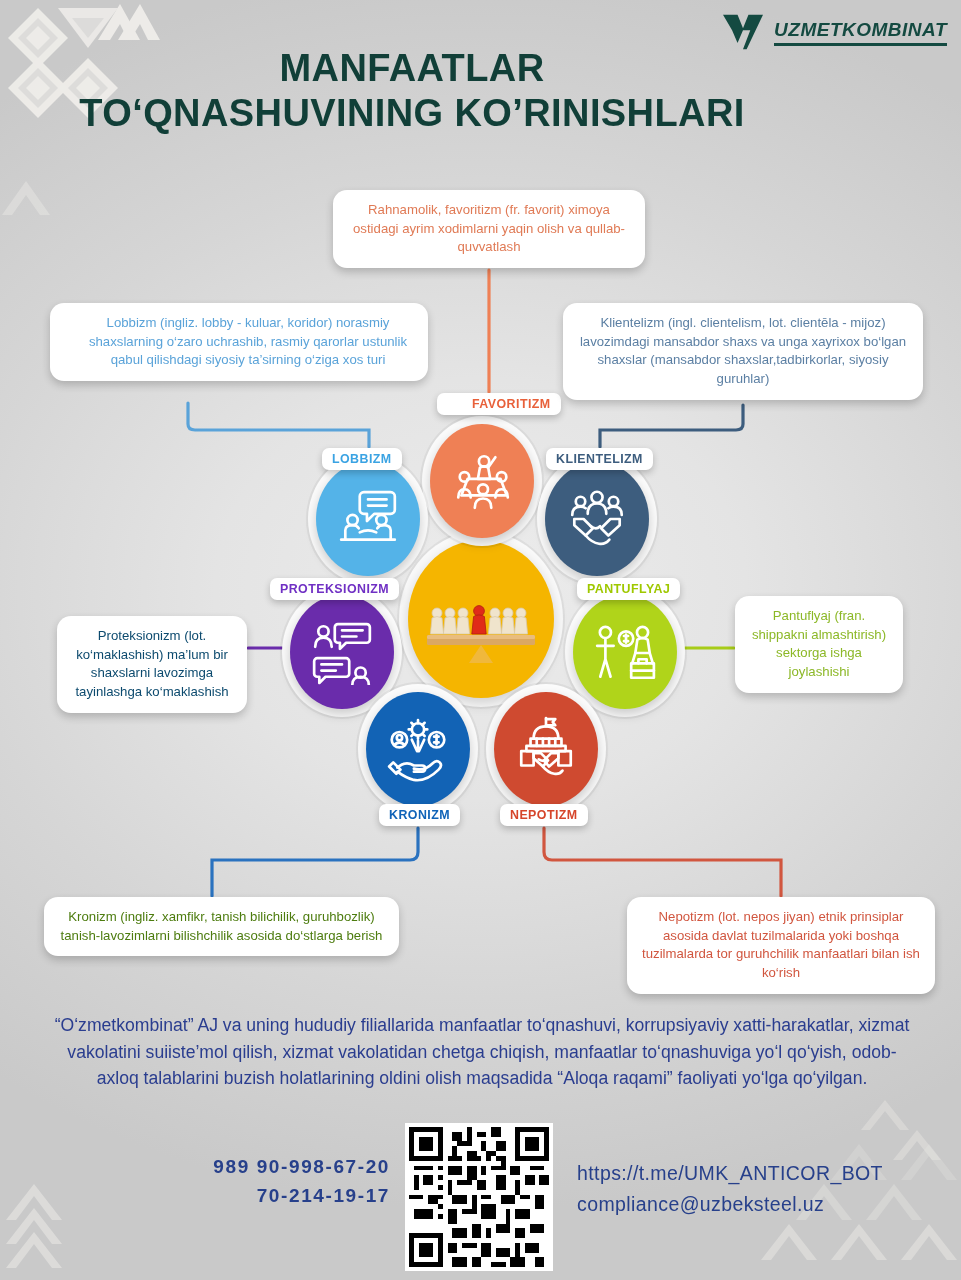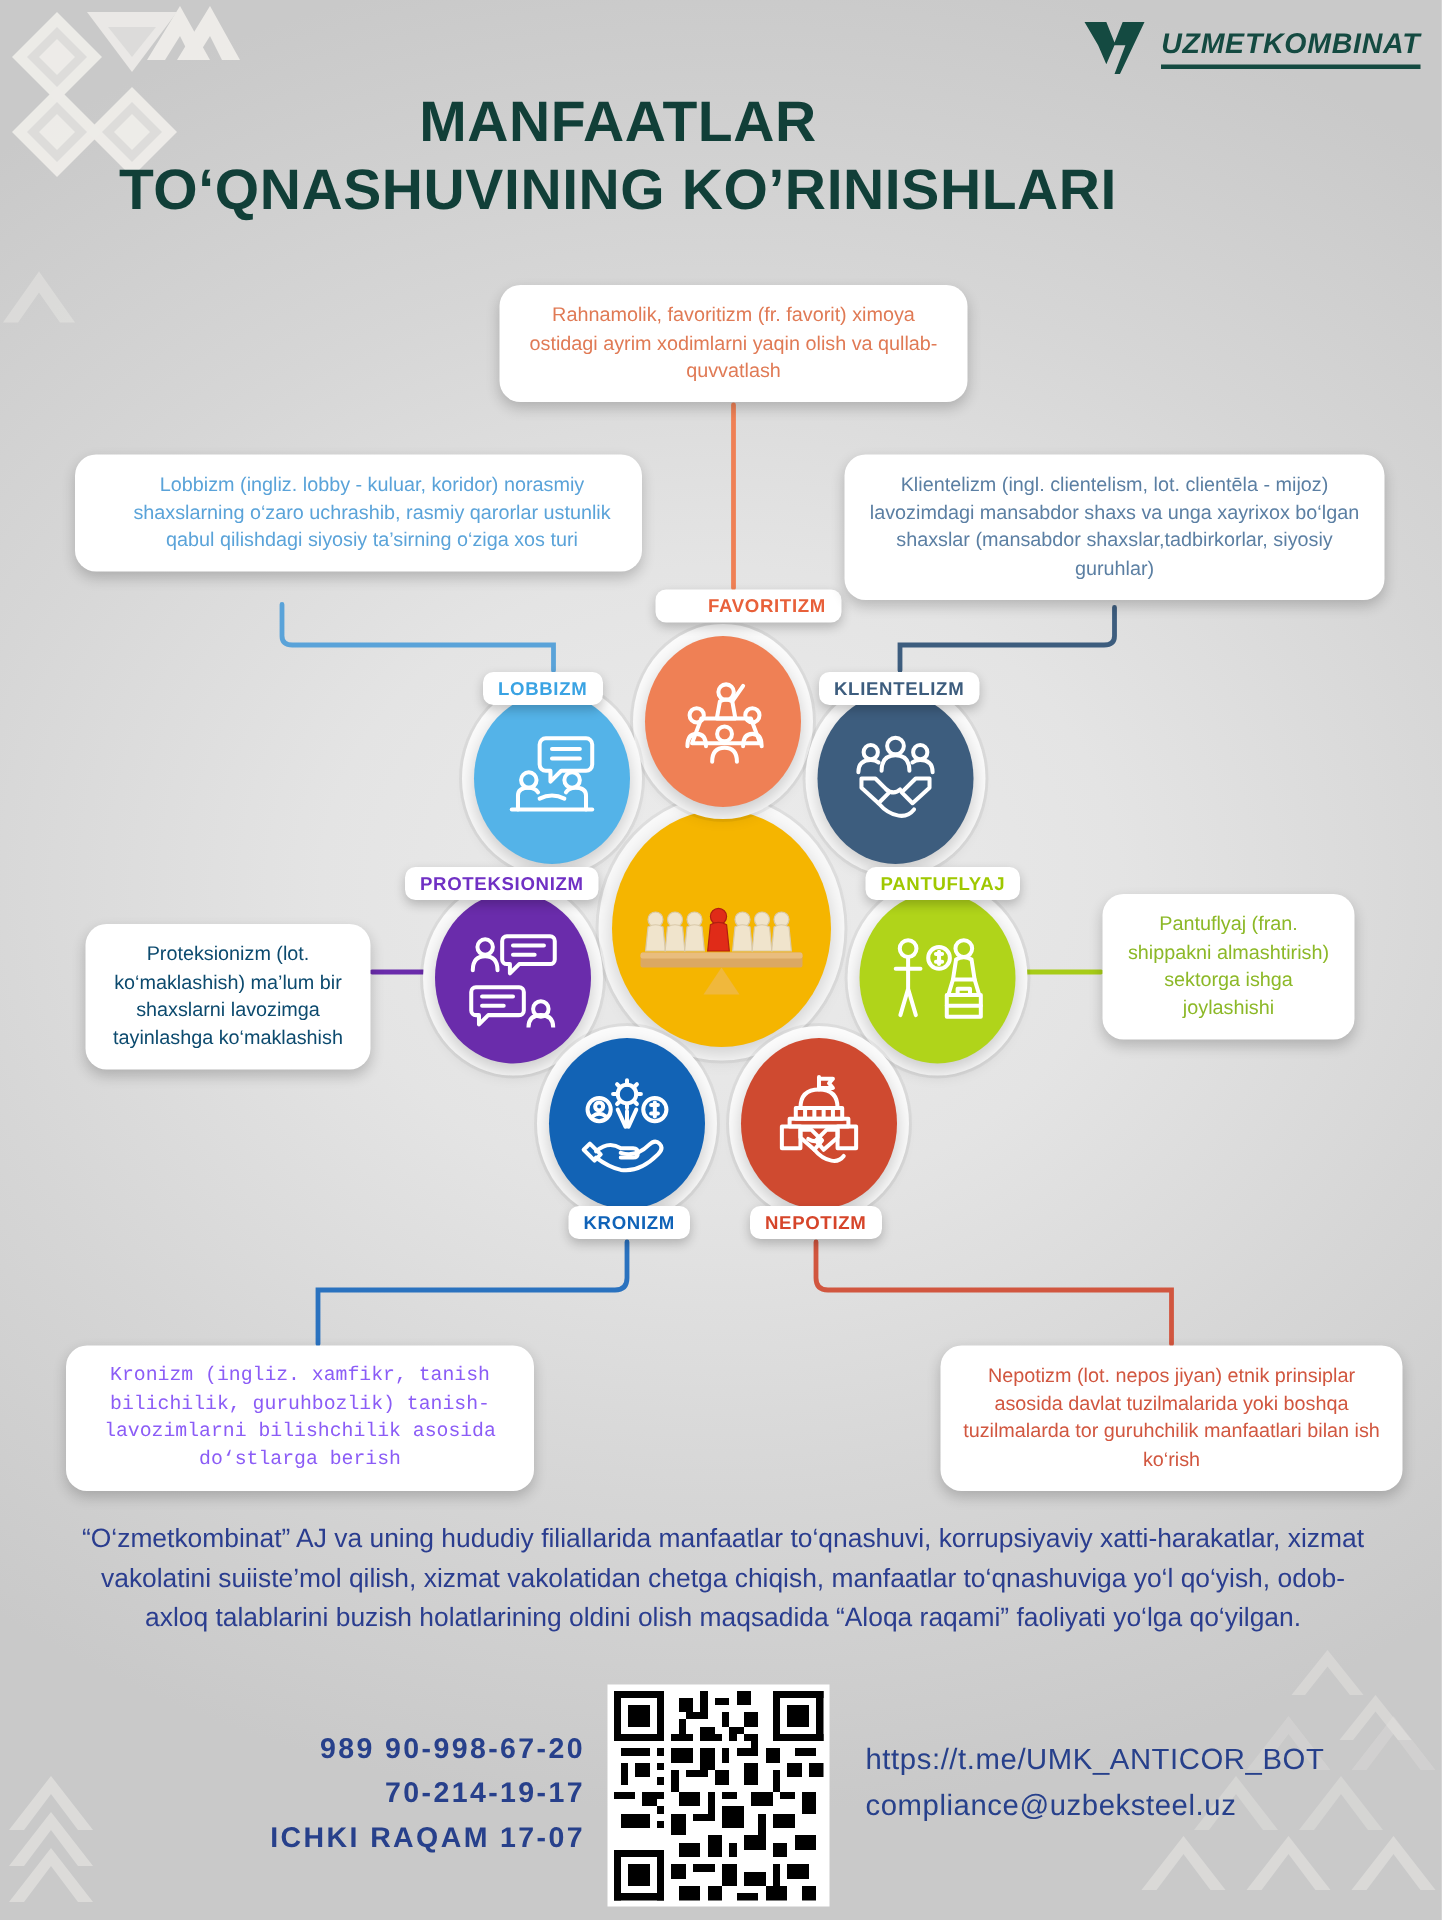--- a/index.html
+++ b/index.html
@@ -37,21 +37,21 @@
   }
   .logo-mark { width: 44px; height: 40px; }
   .logo-text-col { display: flex; flex-direction: column; gap: 2px; }
   .logo-text {
     font-size: 19px; font-weight: bold; letter-spacing: .5px;
     color: #144a41; font-family: "Liberation Sans", sans-serif; font-style: italic;
   }
   .logo-rule { height: 3px; background: #144a41; width: 100%; }
 
   .poster-title {
-    position: absolute; top: 60px; left: 0; width: 824px;
+    position: absolute; top: 46px; left: 0; width: 824px;
     text-align: center;
     color: #113f38;
     font-size: 38px; font-weight: bold; line-height: 1.18;
     letter-spacing: .4px;
     padding: 0 60px;
   }
   .poster-title .l2 { display:block; }
 
   
   .callout {
@@ -63,21 +63,21 @@
     text-align: center;
     font-size: 13.2px;
     line-height: 1.42;
   }
 
   .c-favoritizm   { left: 333px; top: 190px;  width: 312px; color:#e07a55; }
   .c-lobbizm      { left: 50px;  top: 303px;  width: 378px; color:#5aa3d9;padding-left:32px; }
   .c-klientelizm  { left: 563px; top: 303px;  width: 360px; color:#5b7fa3; }
   .c-proteksionizm{ left: 57px;  top: 616px;  width: 190px; color:#0c4a6e; }
   .c-pantuflyaj   { left: 735px; top: 596px;  width: 168px; color:#8cb827; }
-  .c-kronizm      { left: 44px;  top: 897px;  width: 312px; color:#8b5cf6;font-family:Liberation Mono, monospace; }
+  .c-kronizm      { left: 44px;  top: 897px;  width: 355px; color:#4d7c0f; }
   .c-nepotizm     { left: 627px; top: 897px;  width: 308px; color:#d1563f; }
 
   
   #connectors { position: absolute; inset: 0; width: 961px; height: 1280px; }
 
   
   .hub {
     position: absolute; left: 408px; top: 540px;
     width: 146px; height: 158px;
     border-radius: 50%;
@@ -429,21 +429,20 @@
   <div class="callout c-proteksionizm">Proteksionizm (lot. ko‘maklashish) ma’lum bir shaxslarni lavozimga tayinlashga ko‘maklashish</div>
   <div class="callout c-pantuflyaj">Pantuflyaj (fran. shippakni almashtirish) sektorga ishga joylashishi</div>
   <div class="callout c-kronizm">Kronizm (ingliz. xamfikr, tanish bilichilik, guruhbozlik) tanish-lavozimlarni bilishchilik asosida do‘stlarga berish</div>
   <div class="callout c-nepotizm">Nepotizm (lot. nepos jiyan) etnik prinsiplar asosida davlat tuzilmalarida yoki boshqa tuzilmalarda tor guruhchilik manfaatlari bilan ish ko‘rish</div>
 
   <div class="para">“O‘zmetkombinat” AJ va uning hududiy filiallarida manfaatlar to‘qnashuvi, korrupsiyaviy xatti-harakatlar, xizmat vakolatini suiiste’mol qilish, xizmat vakolatidan chetga chiqish, manfaatlar to‘qnashuviga yo‘l qo‘yish, odob-axloq talablarini buzish holatlarining oldini olish maqsadida “Aloqa raqami” faoliyati yo‘lga qo‘yilgan.</div>
 
   <div class="phones">
     <div>989 90-998-67-20</div>
     <div>70-214-19-17</div>
-    <div>ICHKI RAQAM 17-07</div>
   </div>
 
   <div class="qr">
     <svg width="140" height="140" viewBox="0 0 29 29" shape-rendering="crispEdges">
       <rect width="29" height="29" fill="#fff"></rect>
       <g fill="#000">
 
         <rect x="0" y="0" width="7" height="1"></rect>
           <rect x="0" y="6" width="7" height="1"></rect>
         <rect x="0" y="0" width="1" height="7"></rect>

